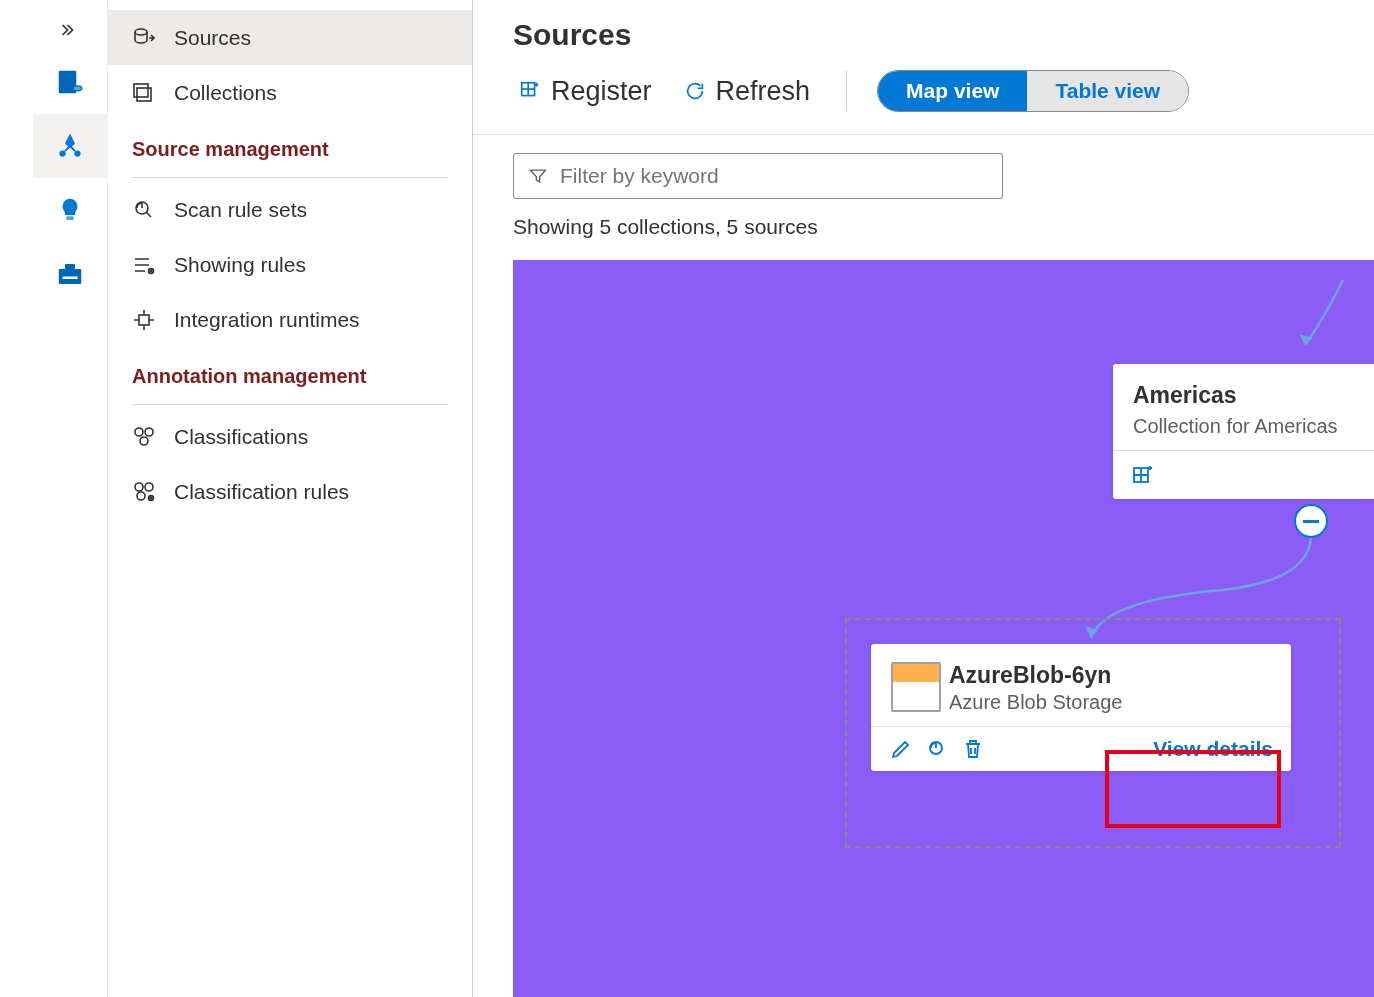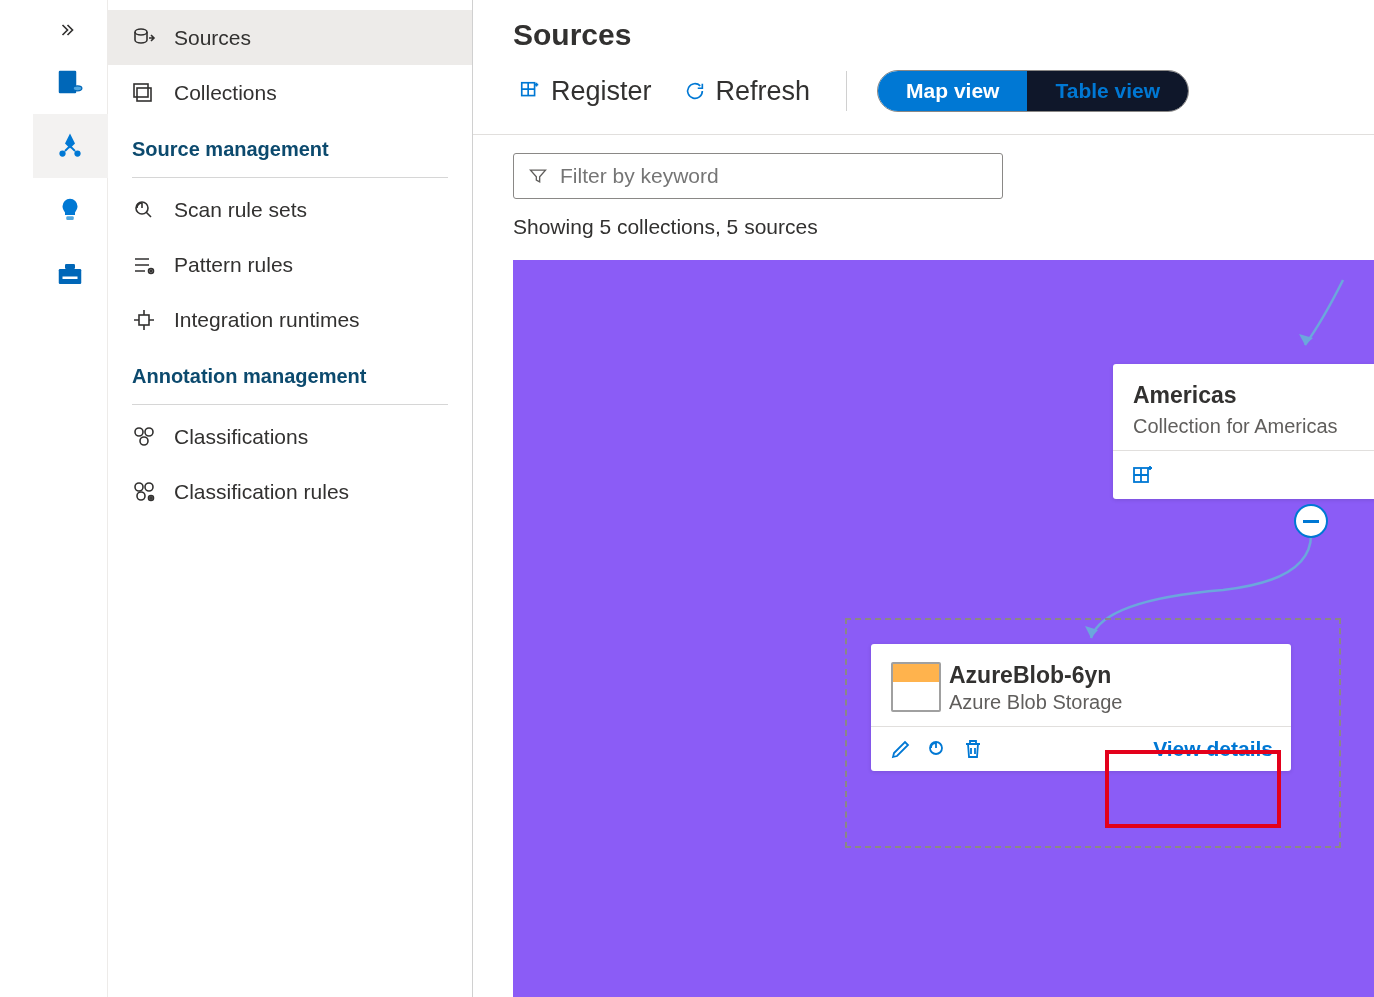--- a/index.html
+++ b/index.html
@@ -58,21 +58,21 @@
     cursor: pointer;
     font-size: 21px;
     color: #323130;
   }
   .side-item.active { background: #edebe9; }
   .side-item svg { width: 24px; height: 24px; flex-shrink: 0; }
   .side-section {
     font-size: 20px;
     font-weight: 600;
     padding: 18px 24px 10px;
-    color: #0c4a6e;
+    color: #7f1d1d;
   }
   .side-divider {
     height: 1px;
     background: #d6d6d6;
     margin: 6px 24px 4px;
   }
 
   
   .main {
     flex: 1;
@@ -112,21 +112,21 @@
     margin: 0 10px;
   }
   .view-toggle {
     display: flex;
     border: 1px solid #8a8886;
     border-radius: 999px;
     overflow: hidden;
   }
   .view-toggle button {
     border: none;
-    background: #0f172a;
+    background: #e5e5e5;
     color: #0078d4;
     font-size: 21px;
     font-weight: 600;
     padding: 8px 28px;
     cursor: pointer;
   }
   .view-toggle button.active {
     background: #0078d4;
     color: #fff;
   }
@@ -299,21 +299,21 @@
           <path d="M5 10a5 5 0 015-5M10 5v5M14 14l5 5"></path>
         </svg>
       <span>Scan rule sets</span>
     </div>
     <div class="side-item">
       <svg viewBox="0 0 24 24" stroke="#323130" stroke-width="1.6" fill="none">
           <path d="M3 6h14M3 12h14M3 18h10"></path>
           <circle cx="19" cy="18" r="2.5"></circle>
           <path d="M17.5 16.5l3 3M20.5 16.5l-3 3"></path>
         </svg>
-      <span>Pattern rules</span>
+      <span>Showing rules</span>
     </div>
     <div class="side-item">
       <svg viewBox="0 0 24 24" stroke="#323130" stroke-width="1.6" fill="none">
           <rect x="7" y="7" width="10" height="10"></rect>
           <path d="M12 2v5M12 17v5M2 12h5M17 12h5"></path>
         </svg>
       <span>Integration runtimes</span>
     </div>
 
     <div class="side-section">Annotation management</div>

